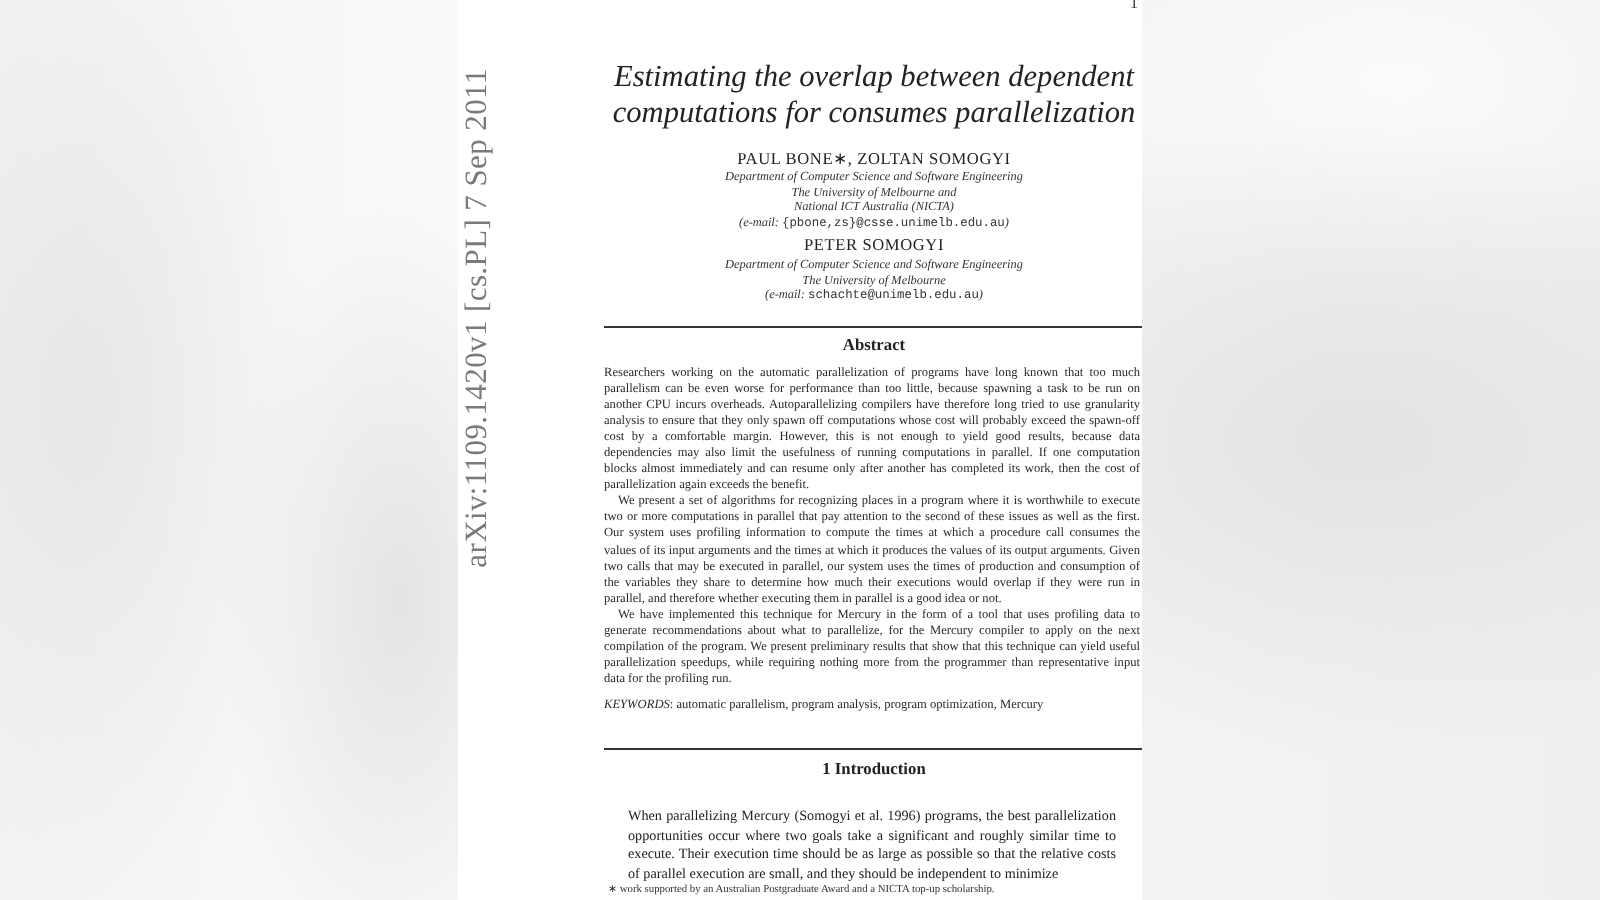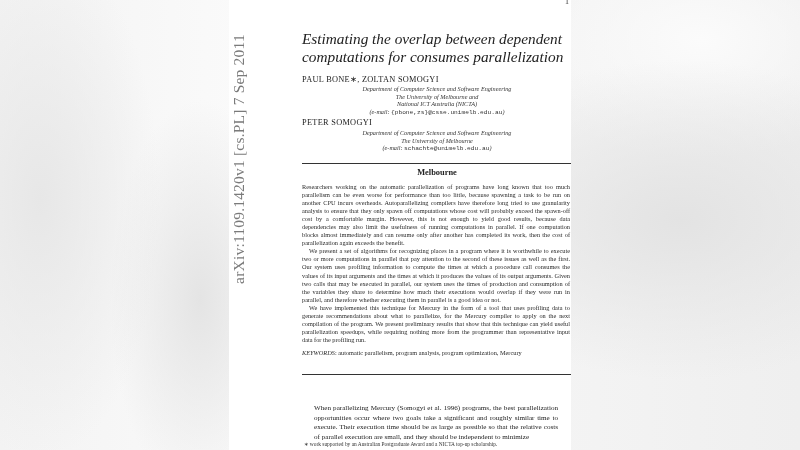--- a/index.html
+++ b/index.html
@@ -30,25 +30,25 @@
     transform:rotate(-90deg); transform-origin:center center;
     font-family:"Liberation Serif", serif; font-size:15.5px; color:#7a7a7a;
     white-space:nowrap; text-align:center; letter-spacing:0.2px;
   }
   .pageno {
     position:absolute; right:2px; top:-3px; font-size:8px; color:#333;
     font-family:"Liberation Serif", serif;
   }
   .title {
     position:absolute; left:73px; width:270px; top:30px;
-    font-family:"Liberation Serif", serif;
+    text-align:center; font-family:"Liberation Serif", serif;
     font-style:italic; font-size:15.3px; line-height:18px; color:#222;
   }
   .authors {
-    position:absolute; left:73px; width:270px; 
+    position:absolute; left:73px; width:270px; text-align:center;
     font-family:"Liberation Serif", serif; font-size:8.3px; letter-spacing:0.3px; color:#222;
   }
   .affil {
     position:absolute; left:73px; width:270px; text-align:center;
     font-family:"Liberation Serif", serif; font-style:italic;
     font-size:6.2px; line-height:7.5px; color:#333;
   }
   .affil .mono { font-family:"Liberation Mono", monospace; font-style:normal; }
   .rule { position:absolute; left:73px; width:270px; height:1px; background:#333; }
   .heading {
@@ -103,30 +103,31 @@
 
   <div class="authors" style="top:118px">PETER SOMOGYI</div>
   <div class="affil" style="top:129px">
     <div>Department of Computer Science and Software Engineering</div>
     <div>The University of Melbourne</div>
     <div><span>(e-mail: </span><span class="mono">schachte@unimelb.edu.au</span><span>)</span></div>
   </div>
 
   <div class="rule" style="top:163px"></div>
 
-  <div class="heading" style="top:168px">Melbourne</div>
+  <div class="heading" style="top:168px">Abstract</div>
 
   <div class="abstract">
     <p class="first">Researchers working on the automatic parallelization of programs have long known that too much parallelism can be even worse for performance than too little, because spawning a task to be run on another CPU incurs overheads. Autoparallelizing compilers have therefore long tried to use granularity analysis to ensure that they only spawn off computations whose cost will probably exceed the spawn-off cost by a comfortable margin. However, this is not enough to yield good results, because data dependencies may also limit the usefulness of running computations in parallel. If one computation blocks almost immediately and can resume only after another has completed its work, then the cost of parallelization again exceeds the benefit.</p>
     <p>We present a set of algorithms for recognizing places in a program where it is worthwhile to execute two or more computations in parallel that pay attention to the second of these issues as well as the first. Our system uses profiling information to compute the times at which a procedure call consumes the values of its input arguments and the times at which it produces the values of its output arguments. Given two calls that may be executed in parallel, our system uses the times of production and consumption of the variables they share to determine how much their executions would overlap if they were run in parallel, and therefore whether executing them in parallel is a good idea or not.</p>
     <p>We have implemented this technique for Mercury in the form of a tool that uses profiling data to generate recommendations about what to parallelize, for the Mercury compiler to apply on the next compilation of the program. We present preliminary results that show that this technique can yield useful parallelization speedups, while requiring nothing more from the programmer than representative input data for the profiling run.</p>
     <p class="kw"><i>KEYWORDS</i><span>: automatic parallelism, program analysis, program optimization, Mercury</span></p>
   </div>
 
   <div class="rule" style="top:374px"></div>
 
+  <div class="heading" style="top:380px">1  Introduction</div>
 
   <div class="intro">
     <p>When parallelizing Mercury (Somogyi et al. 1996) programs, the best parallelization opportunities occur where two goals take a significant and roughly similar time to execute. Their execution time should be as large as possible so that the relative costs of parallel execution are small, and they should be independent to minimize</p>
   </div>
 
   <div class="footnote">∗ work supported by an Australian Postgraduate Award and a NICTA top-up scholarship.</div>
 </div>
 
 </body></html>

